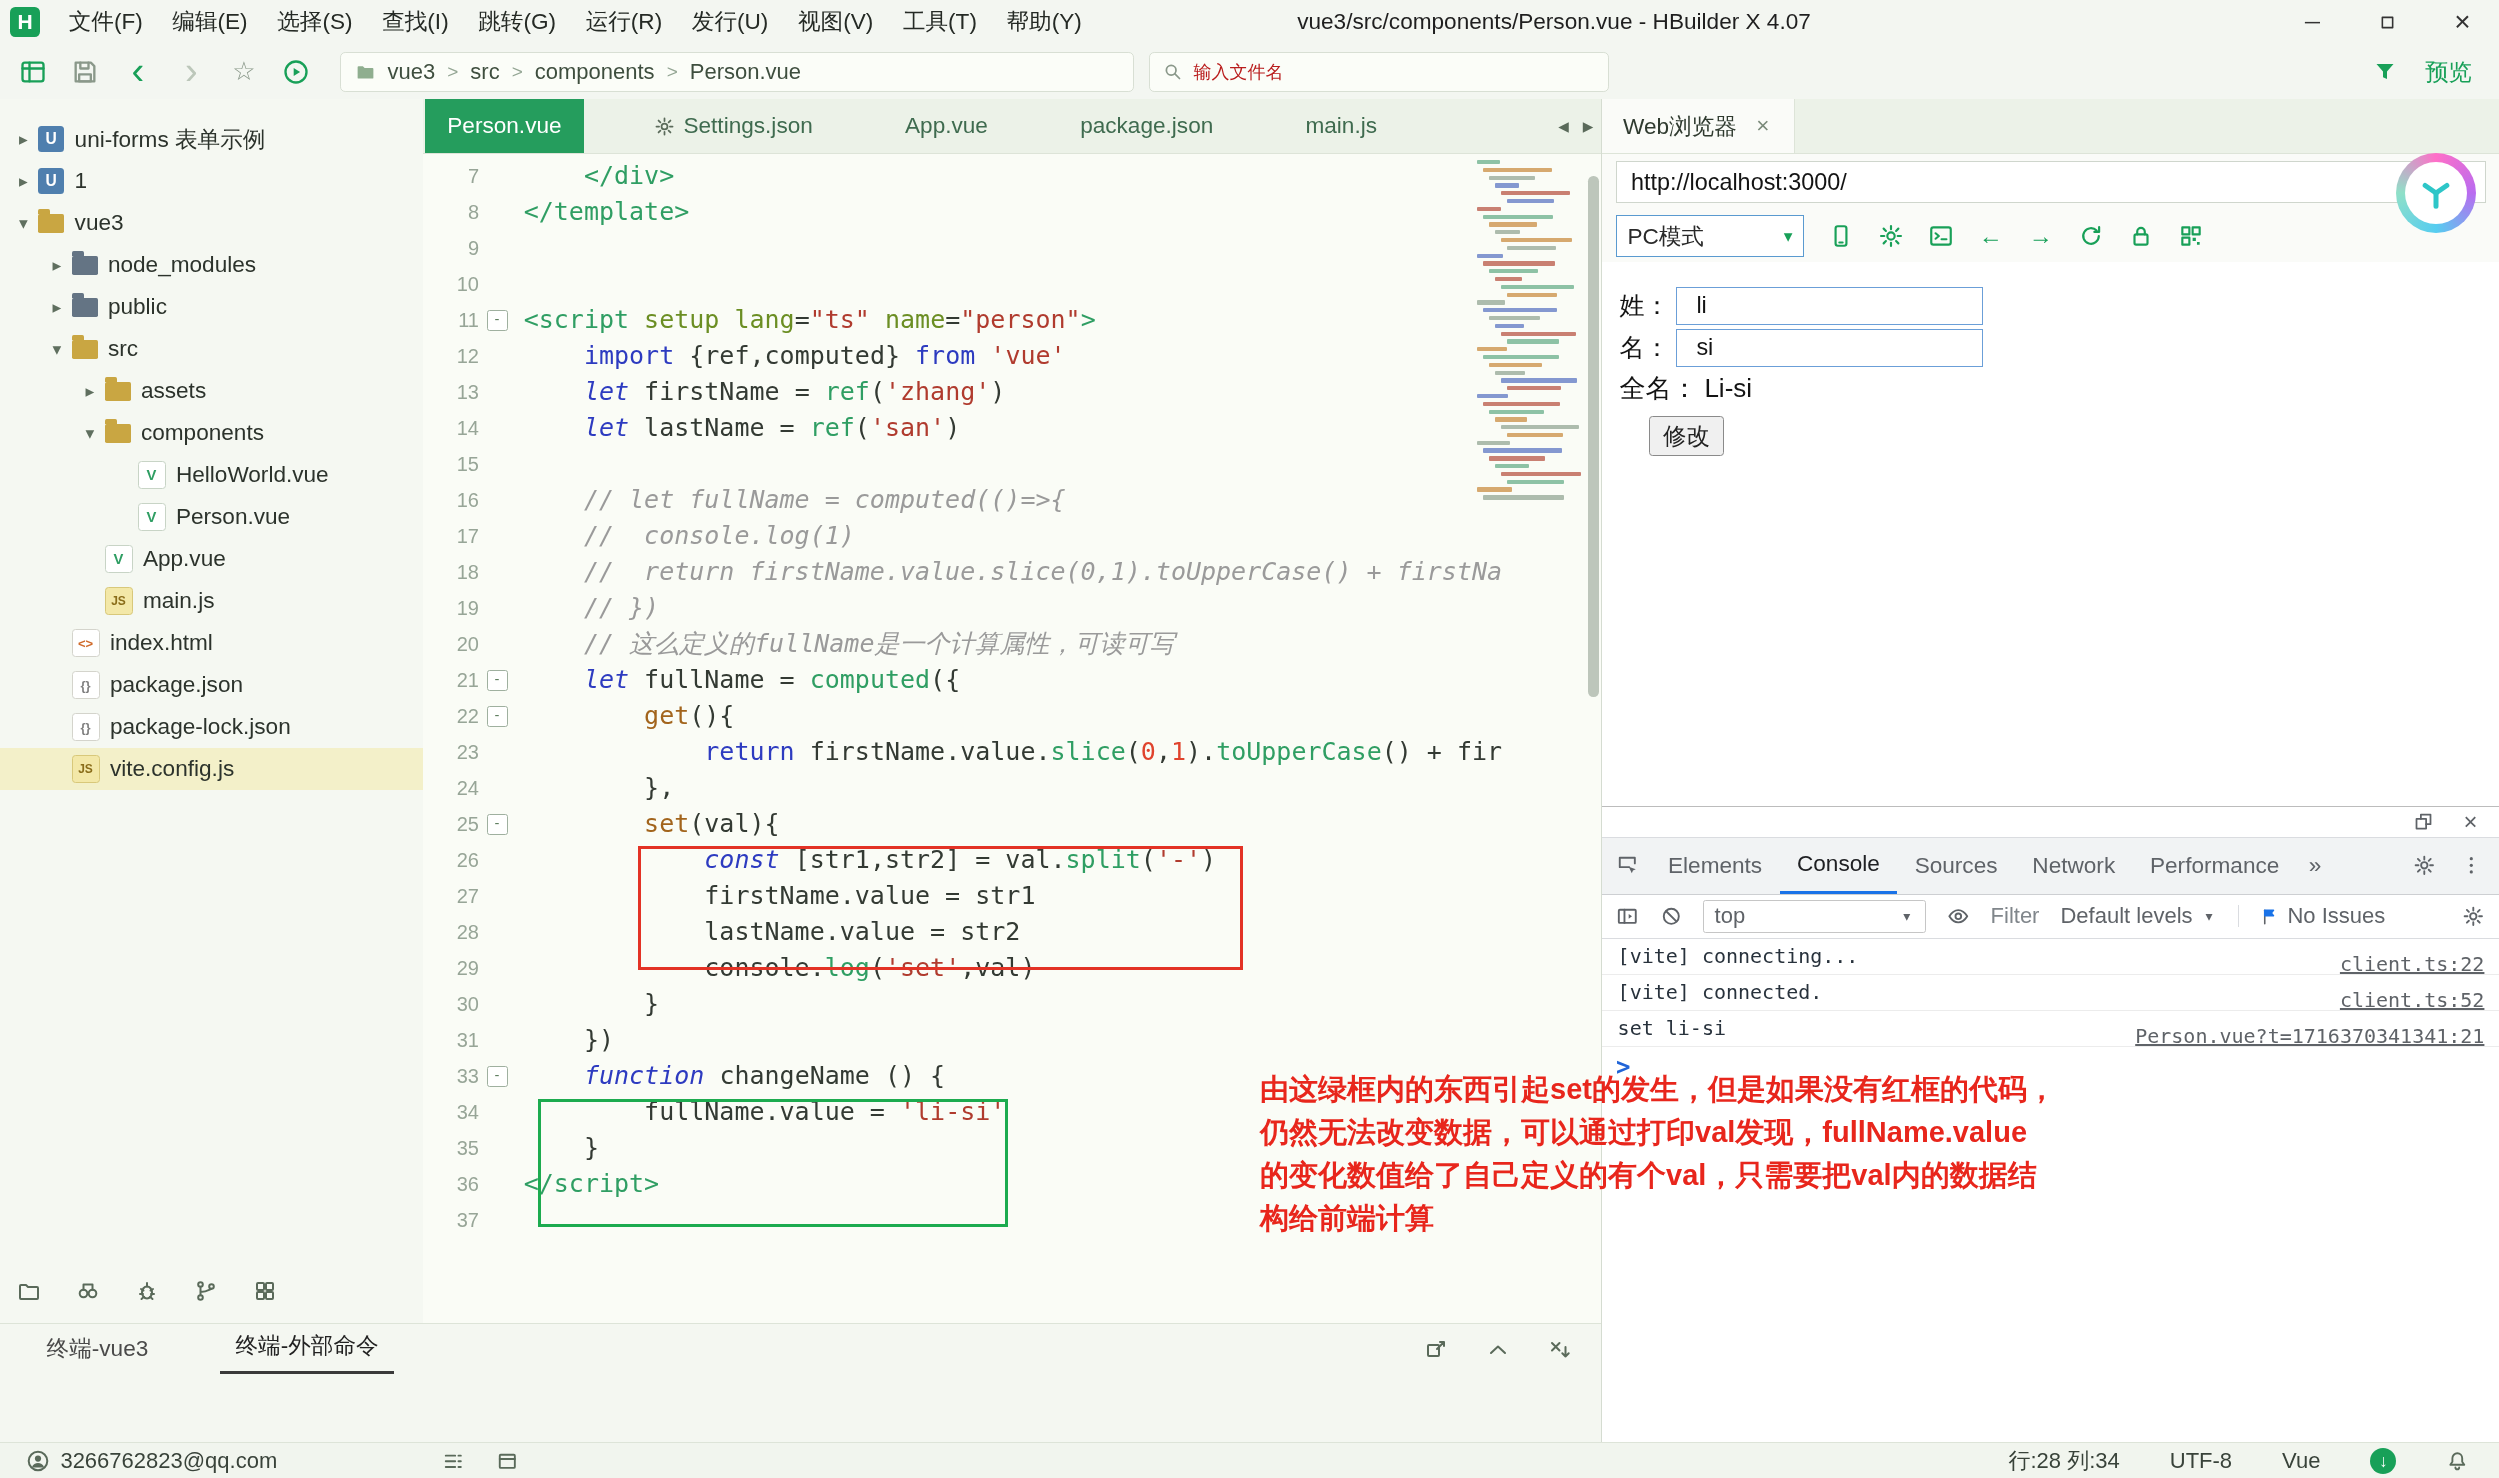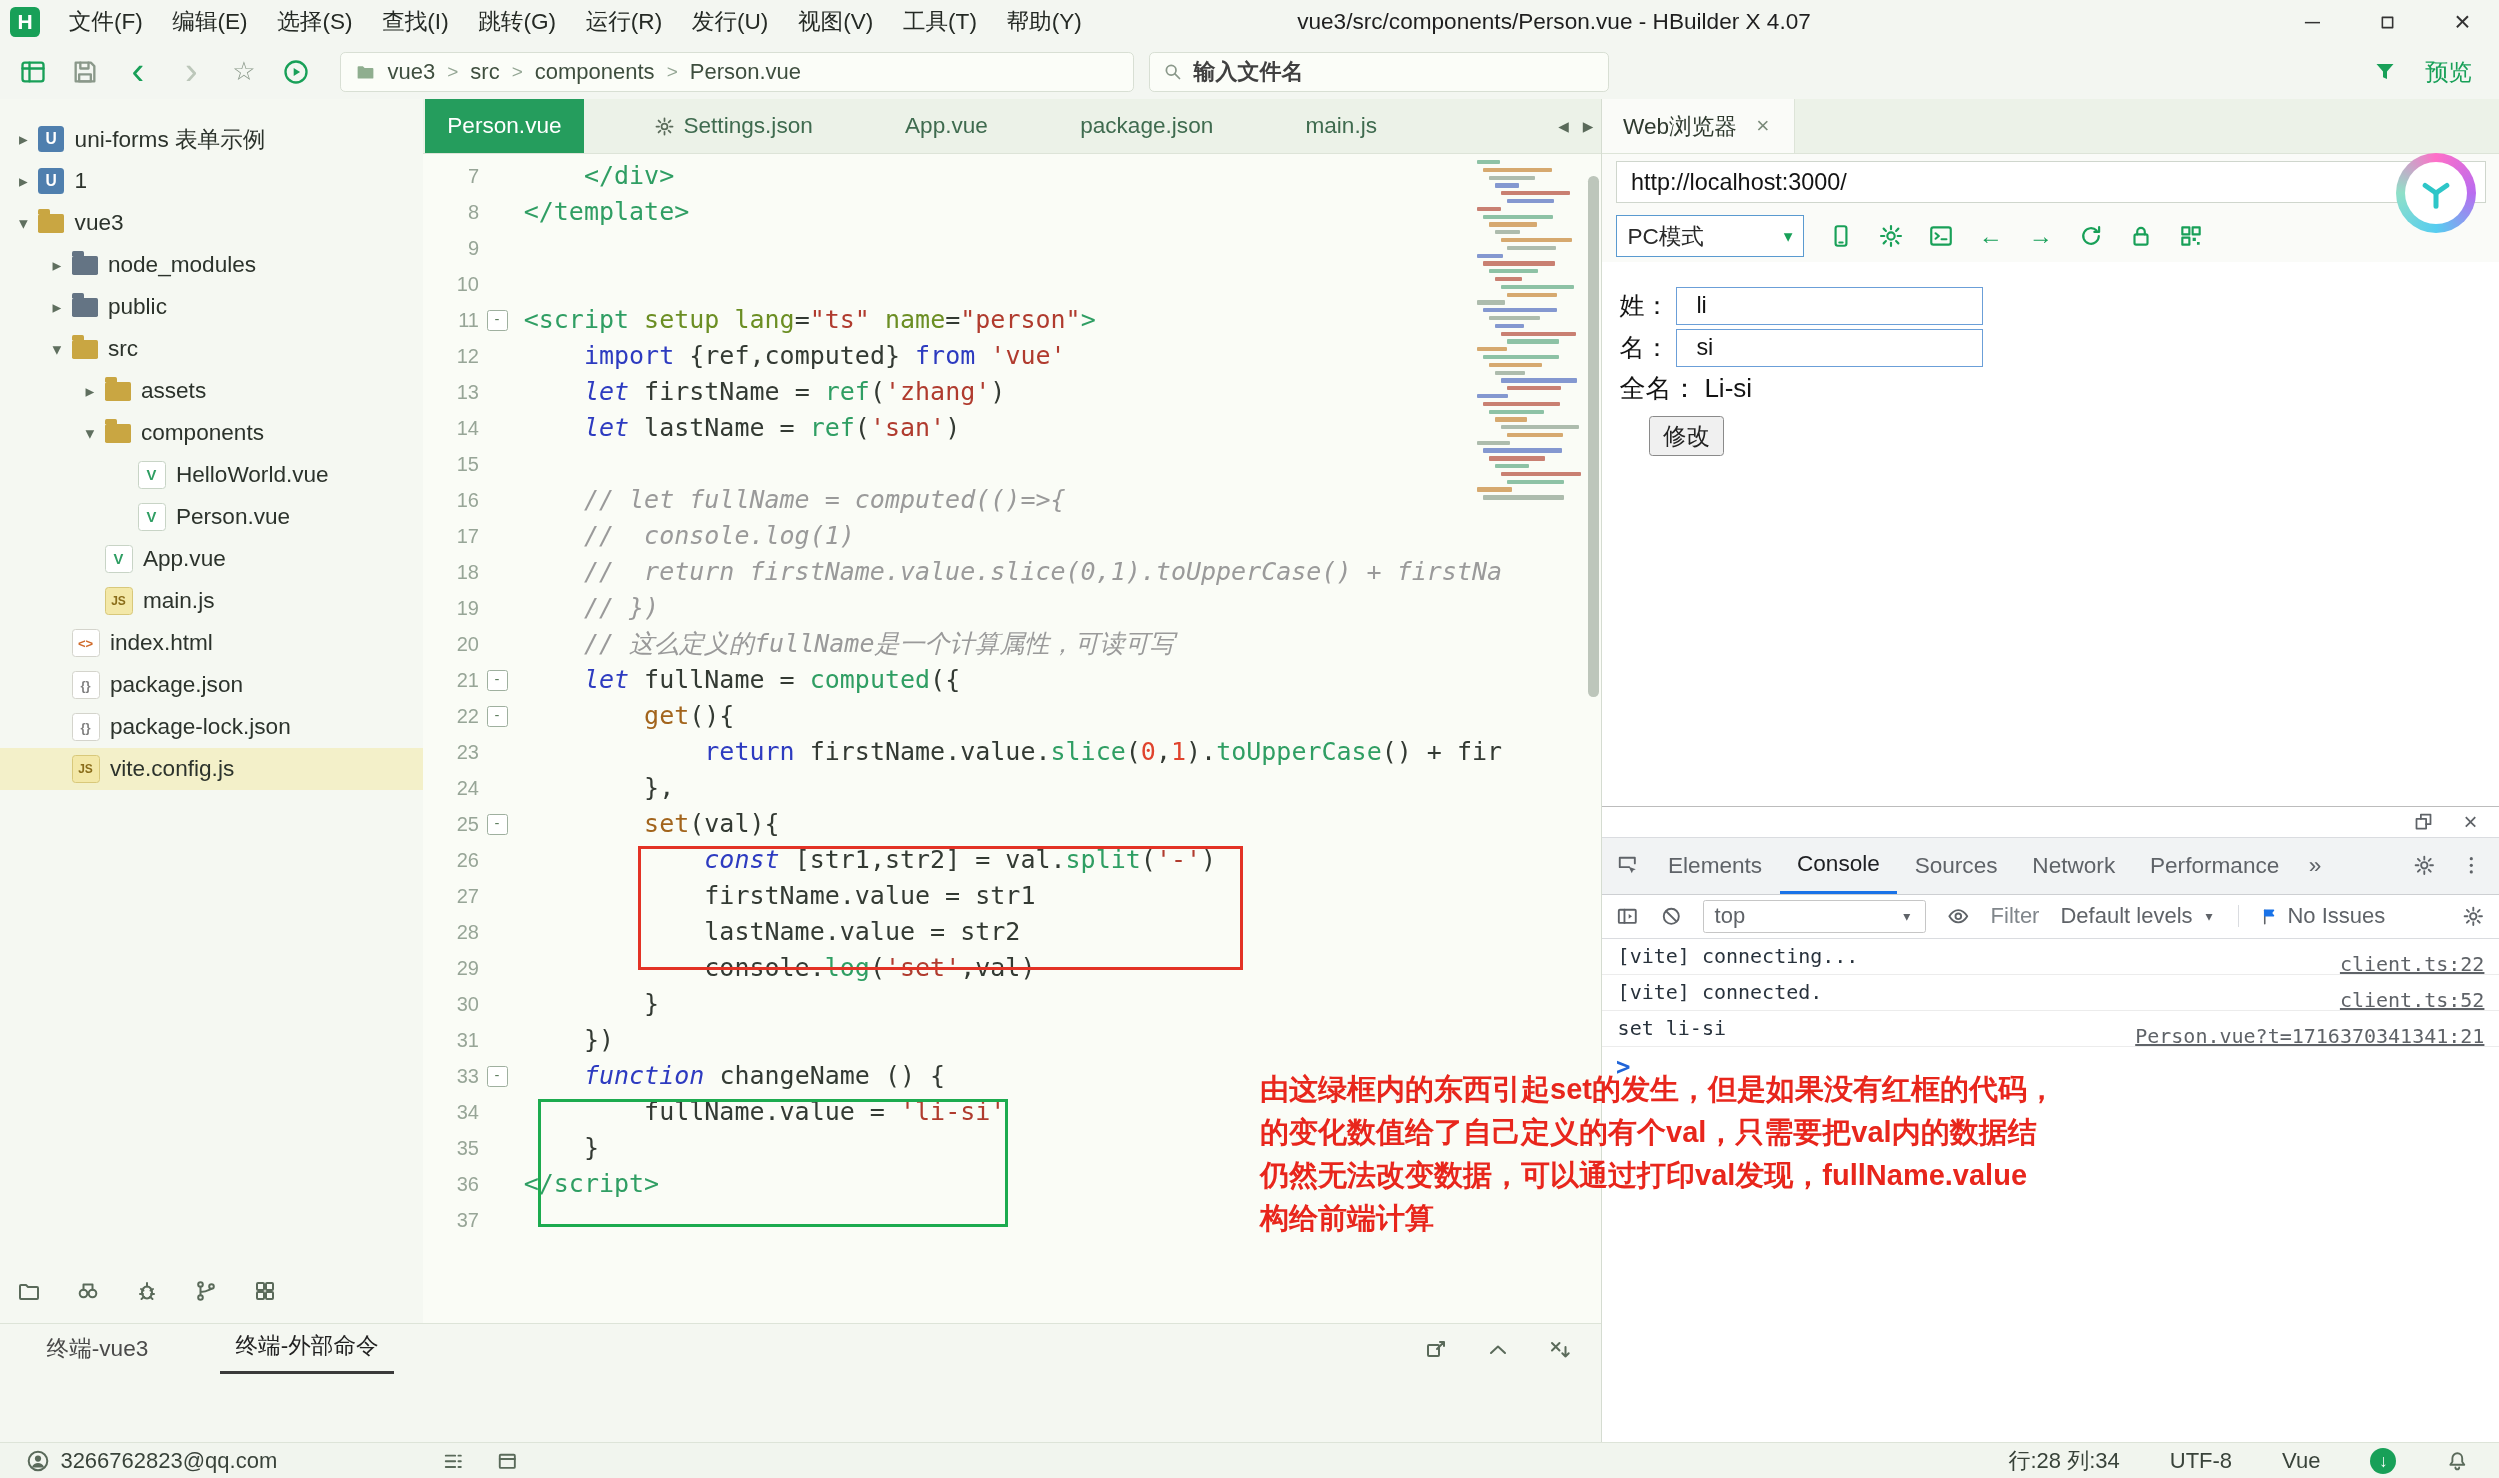--- a/index.html
+++ b/index.html
@@ -20,21 +20,21 @@
   .win-title{position:absolute;left:1554px;transform:translateX(-50%);font-size:22.6px;color:#1f1f1f;white-space:nowrap;}
   .win-controls{position:absolute;right:0;top:0;height:44px;display:flex;}
   .win-btn{width:75px;height:44px;display:flex;align-items:center;justify-content:center;color:#333;font-size:26px;}
 
   
   .toolbar{position:absolute;left:0;top:44px;right:0;height:55px;background:#f3f6f1;border-bottom:0.9px solid #dfe5da;display:flex;align-items:center;}
   .breadcrumb{margin-left:29.5px;width:764px;height:38px;background:#fbfdf8;border:0.9px solid #d8dfd4;border-radius:5.2px;display:flex;align-items:center;padding:0 14px;font-size:22px;color:#3c4a3c;}
   .crumb{color:#3e4e3e;}
   .crumb-sep{color:#93a593;margin:0 12px;font-size:19px;}
   .search-box{margin-left:15.6px;width:434px;height:38px;background:#fbfdf8;border:0.9px solid #d8dfd4;border-radius:5.2px;display:flex;align-items:center;gap:10.4px;padding:0 12px;}
-  .placeholder{color:#404040;font-size:22px;font-weight:bold;}
+  .placeholder{color:#b91c1c;font-size:18px;}
   .tb-right{margin-left:auto;display:flex;align-items:center;gap:28px;padding-right:28px;}
   .preview-label{color:#18a058;font-size:23.4px;}
 
   
   .sidebar{position:absolute;left:0;top:99px;width:423px;bottom:155px;background:#f5f8f2;border-right:0.9px solid #dde4d8;overflow:hidden;}
   #tree{padding-top:19px;}
   .trow{display:flex;align-items:center;height:42px;font-size:22.6px;color:#2c332c;}
   .trow.sel{background:#f3f0c9;}
   .chev{width:29.5px;text-align:center;color:#5f6f5f;font-size:17.4px;flex:none;}
   .tlabel{white-space:nowrap;}
@@ -831,19 +831,19 @@
           <svg viewBox="0 0 24 24" width="100%" height="100%" fill="none" stroke="currentColor" stroke-width="2" stroke-linecap="round" stroke-linejoin="round">
             <path d="M12 3.5a5.2 5.2 0 0 0-5.2 5.2v3.8L4.6 15.6h14.8l-2.2-3.1V8.7A5.2 5.2 0 0 0 12 3.5z"></path>
             <path d="M10 18.5a2 2 0 0 0 4 0"></path>
           </svg>
         </span>
     </div>
   </div>
 
   <div class="annotation" id="annotation">
       <div class="ann-line"><span>由这绿框内的东西引起</span><span class="lat">set</span><span>的发生，但是如果没有红框的代码，</span></div>
+      <div class="ann-line"><span>仍然无法改变数据，可以通过打印</span><span class="lat">val</span><span>发现，</span><span class="lat">fullName.value</span></div>
       <div class="ann-line"><span>的变化数值给了自己定义的有个</span><span class="lat">val</span><span>，只需要把</span><span class="lat">val</span><span>内的数据结</span></div>
-      <div class="ann-line"><span>仍然无法改变数据，可以通过打印</span><span class="lat">val</span><span>发现，</span><span class="lat">fullName.value</span></div>
       <div class="ann-line"><span>构给前端计算</span></div>
     </div>
 
 </div>
 
 
 </body></html>

